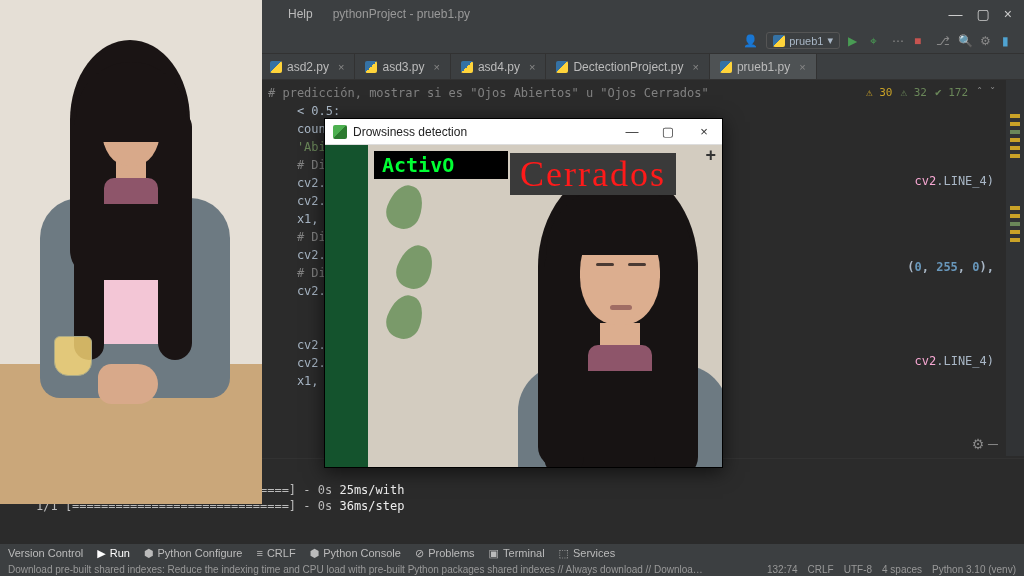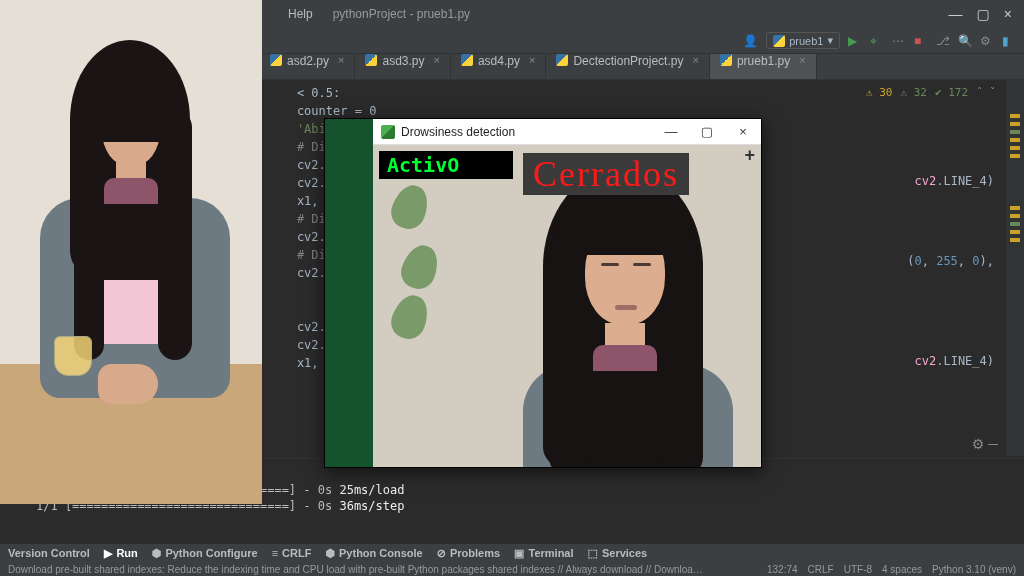--- a/index.html
+++ b/index.html
@@ -45,21 +45,21 @@
   .ico.bug { color: #499c54; }
   .ico.stop { color: #c75450; }
   
   .tabrow {
     position: absolute; top: 54px; left: 260px; right: 0; height: 26px;
     background: #3c3f41;
     display: flex; align-items: center;
     border-bottom: 1px solid #323232;
   }
   .etab {
-    display: flex; gap: 5px;
+    display: flex; align-items: center; gap: 5px;
     padding: 0 10px; height: 100%;
     color: #bbb; font-size: 12px;
     border-right: 1px solid #323232;
   }
   .etab.active { background: #4e5254; }
   .pyico { width: 12px; height: 12px; background: linear-gradient(135deg,#3572A5 50%,#FFD43B 50%); border-radius: 2px; }
   .etab .close-x { color: #888; font-size: 11px; margin-left: 4px; }
   
   .editor {
     position: absolute; top: 80px; left: 260px; right: 20px; bottom: 120px;
@@ -97,21 +97,21 @@
     color: #bbb;
     padding: 6px 10px 6px 36px;
   }
   .console .cline { white-space: pre; margin: 2px 0; }
   .console .step-suffix { color: #eee; }
   
   .bottomtools {
     position: absolute; left: 0; right: 0; bottom: 14px; height: 18px;
     background: #3c3f41;
     display: flex; align-items: center; gap: 14px;
-    padding-left: 8px; font-size: 11px; color: #bbb; font-weight: bold;
+    padding-left: 8px; font-size: 11px; color: #bbb;
   }
   .bottomtools .item { display: flex; align-items: center; gap: 4px; }
   .bottomtools .item.active { color: #fff; }
   
   .statusbar {
     position: absolute; left: 0; right: 0; bottom: 0; height: 14px;
     background: #3c3f41;
     display: flex; align-items: center; justify-content: space-between;
     font-size: 10px; color: #999;
     padding: 0 8px;
@@ -172,42 +172,43 @@
   .leftcam .hairstrand-l {
     position:absolute; top:70px; left:44px; width:30px; height:250px;
     background:#1a1414; border-radius: 20px;
   }
   .leftcam .hairstrand-r {
     position:absolute; top:70px; left:128px; width:34px; height:250px;
     background:#1a1414; border-radius: 20px;
   }
   
   .cvwin {
-    position: absolute; top: 118px; left: 324px; width: 438px; height: 350px;
+    position: absolute; top: 118px; left: 324px; width: 399px; height: 350px;
     background: #14532d; border: 1px solid #000;
     box-shadow: 0 4px 18px rgba(0,0,0,0.6);
-    display: flex; flex-direction: column; padding-left: 48px;
+    display: flex; flex-direction: column;
   }
   .cvwin .tb {
     height: 26px; background: #fff;
     border-bottom: 1px solid #ddd;
     display: flex; align-items: center;
     font-size: 12px; padding-left: 8px; color: #222;
   }
   .cvwin .tb .appico {
     width: 14px; height: 14px; margin-right: 6px;
     background: linear-gradient(135deg,#4db050 50%,#2c7a2f 50%);
     border-radius: 2px;
   }
   .cvwin .tb .spacer { flex: 1; }
   .cvwin .tb .wc { width: 36px; text-align: center; font-size: 13px; color: #333; }
   .cvwin .content {
     flex: 1; position: relative;
     background: #d3ccc0;
     overflow: hidden;
+    margin-left: 43px;
   }
   .cvwin .leaves {
     position:absolute; left:20px; top:40px; width:60px; height:160px;
   }
   .cvwin .leaves .lf { position:absolute; width:34px; height:44px; background:#7a9a6a; border-radius: 60% 60% 60% 60% / 80% 80% 50% 50%; transform: rotate(20deg); }
   .cvwin .leaves .lf.l2 { top:60px; left:10px; }
   .cvwin .leaves .lf.l3 { top:110px; left:0; }
   .cvwin .person2 {
     position:absolute; bottom:0; left:120px; width:260px; height:300px;
   }
@@ -234,21 +235,21 @@
   .cvwin .p2-jacket { position:absolute; top:198px; left:30px; width:210px; height:140px; background:#6d7a82; border-radius:46px 46px 0 0; }
   .cvwin .p2-sweater { position:absolute; top:204px; left:92px; width:82px; height:120px; background:#f3c6d6; border-radius:30px 30px 0 0; }
   
   .cvwin .ov-activo {
     position:absolute; top:6px; left:6px;
     background:#000; padding: 2px 54px 2px 8px;
     font-size: 20px; font-weight: bold; color:#00ff33;
     font-family: Consolas, monospace;
   }
   .cvwin .ov-status {
-    position:absolute; top:8px; left:150px;
+    position:absolute; top:8px; left:142px;
     background:#3a3a3a; padding: 0 10px;
     font-size: 36px; color:#ff1a1a;
     font-family: "Times New Roman", serif; letter-spacing: 2px;
   }
   .cvwin .cross {
     position:absolute; top:0; right:6px; color:#333; font-size:18px; font-weight:bold;
   }
   
   .editor-gear {
     position:absolute; right:26px; bottom:124px; color:#888; font-size:14px;
@@ -313,20 +314,21 @@
 </div>
 
 <div class="editor">
   <div class="warns">
     <span style="color:#c9a227">⚠ <span>30</span></span>
     <span style="color:#6a8759">⚠ <span>32</span></span>
     <span style="color:#6a8759">✔ <span>172</span></span>
     <span style="color:#888">ˆ ˇ</span>
   </div>
   <div id="codebody">
+      <div class="line"><span class="cmt"># predicción, mostrar si es "Ojos Abiertos" u "Ojos Cerrados"</span></div>
       <div class="line"><span>    &lt; 0.5:</span></div>
       <div class="line"><span>    counter = 0</span></div>
       <div class="line"><span class="str">    'Abiertos'</span></div>
       <div class="line"><span></span></div>
       <div class="line"><span class="cmt">    # Dibujamos un rectángulo</span></div>
       <div class="line"><span>    cv2.rectangle(frame,</span></div>
       <div class="line"><span>    cv2.putText(frame,</span></div>
       <div class="line"><span>    x1, y1, w1, h1 = 0</span></div>
       <div class="line"><span class="cmt">    # Dibujamos rectan</span></div>
       <div class="line"><span>    cv2.rectangle(fram</span></div>
@@ -335,21 +337,21 @@
       <div class="line"><span></span></div>
       <div class="line"><span>        counter</span></div>
       <div class="line"><span class="str">        'Cerrados'</span></div>
       <div class="line"><span>    cv2.rectangle(fram</span></div>
       <div class="line"><span></span></div>
       <div class="line"><span>    cv2.putText(frame,</span></div>
       <div class="line"><span>    x1, y1, w1, h1 = 0</span></div>
     </div>
 
   <div style="position:absolute; top:92px; right:10px;" class="line"><span class="fn">cv2</span>.LINE_4)</div>
-  <div style="position:absolute; top:172px; right:10px;" class="line">(<span class="num">0</span>, <span class="num">255</span>, <span class="num">0</span>),</div>
+  <div style="position:absolute; top:178px; right:10px;font-weight:bold;" class="line">(<span class="num">0</span>, <span class="num">255</span>, <span class="num">0</span>),</div>
   <div style="position:absolute; top:272px; right:10px;" class="line"><span class="fn">cv2</span>.LINE_4)</div>
 </div>
 <div class="ovgutter">
   <div class="mark y"></div>
     <div class="mark y"></div>
     <div class="mark g"></div>
   <div class="mark y"></div>
     <div class="mark y"></div>
     <div class="mark y"></div>
   <div style="height:40px"></div>
@@ -357,21 +359,21 @@
     <div class="mark y"></div>
     <div class="mark g"></div>
   <div class="mark y"></div>
     <div class="mark y"></div>
 </div>
 <div class="editor-gear">⚙ ─</div>
 
 <div class="console">
   <div class="cline" style="color:#777">……… <span>ms/step</span></div>
   <div id="consolelines">
-      <div class="cline"><span>1/1 [==============================] - 0s </span><span class="step-suffix">25ms/load</span></div>
+      <div class="cline"><span>1/1 [==============================] - 0s </span><span class="step-suffix">25ms/with</span></div>
       <div class="cline"><span>1/1 [==============================] - 0s </span><span class="step-suffix">36ms/step</span></div>
     </div>
 </div>
 
 <div class="bottomtools">
   <span class="item">
       <span>Version Control</span>
     </span>
   <span class="item active">▶ <span>Run</span></span>
   <span class="item">⬢ <span>Python Configure</span></span>

